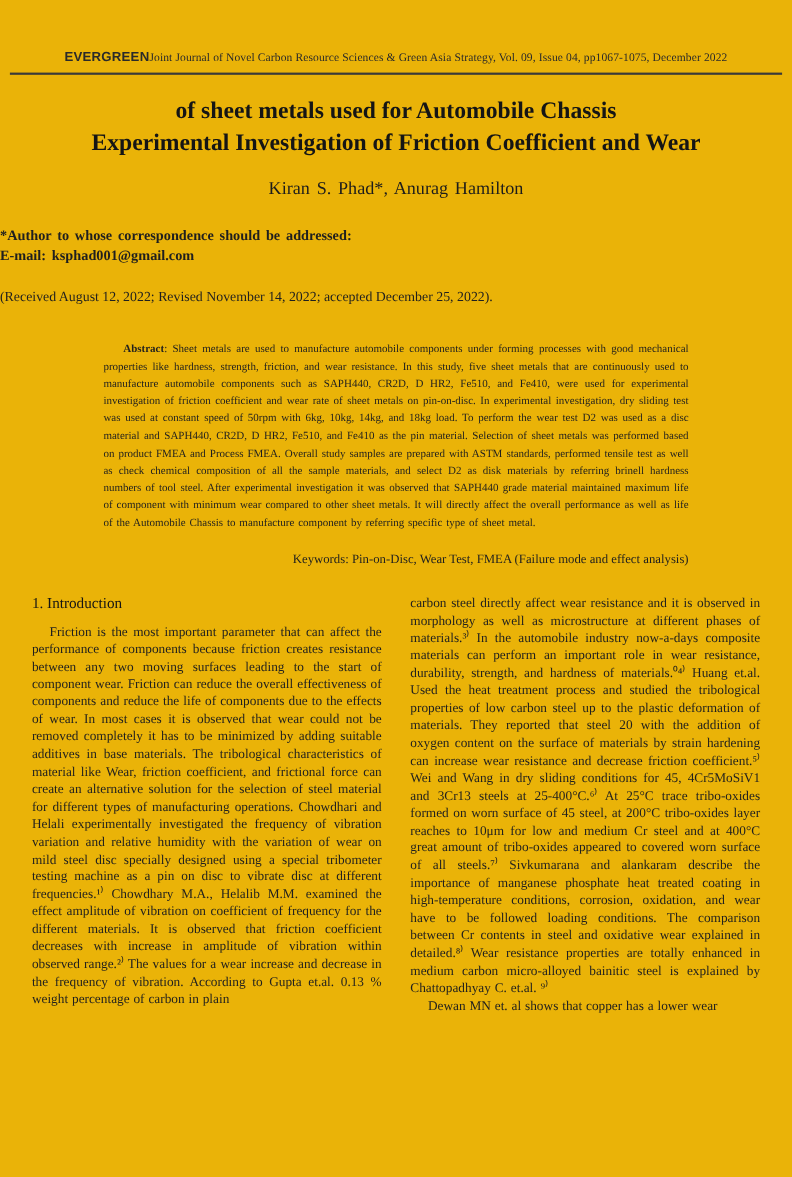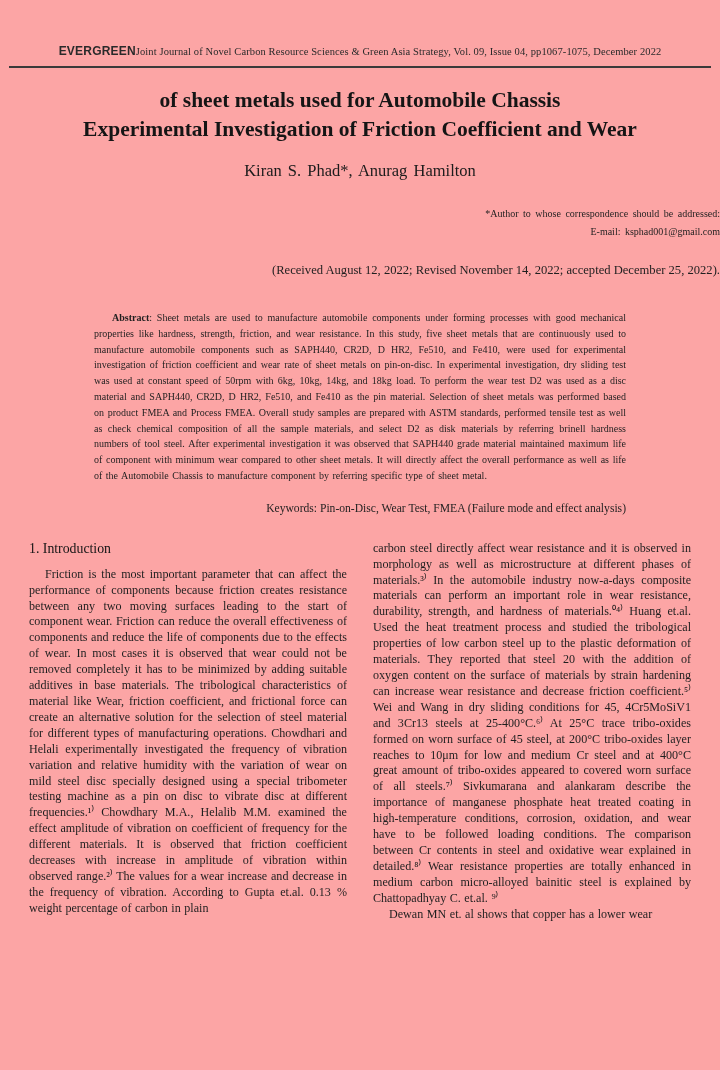--- a/index.html
+++ b/index.html
@@ -4,21 +4,21 @@
 <style>
   html, body {
     margin: 0;
     padding: 0;
     background: #ffffff;
   }
   .page {
     position: relative;
     width: 720px;
     height: 1070px;
-    background: #fca5a5;
+    background: #eab308;
     color: #1f1f1f;
     font-family: "Liberation Serif", serif;
     overflow: hidden;
     box-sizing: border-box;
   }
   .jheader {
     padding-top: 44px;
     text-align: center;
     font-size: 10.5px;
     letter-spacing: 0.1px;
@@ -53,28 +53,29 @@
     word-spacing: 2px;
   }
   .affil {
     margin-top: 7px;
     text-align: center;
     font-size: 12.8px;
     word-spacing: 2.5px;
   }
   .corr {
     margin-top: 24px;
-    text-align: right;
-    font-size: 10px;
+    text-align: left;
+    font-size: 13px;
     line-height: 18px;
     word-spacing: 2px;
+    font-weight: bold;
   }
   .received {
     margin-top: 22px;
-    text-align: right;
+    text-align: left;
     font-size: 12.6px;
   }
   .abstract {
     margin: 32px auto 0 auto;
     width: 532px;
     font-size: 10px;
     line-height: 15.8px;
     text-align: justify;
     text-indent: 18px;
     word-spacing: 1px;

